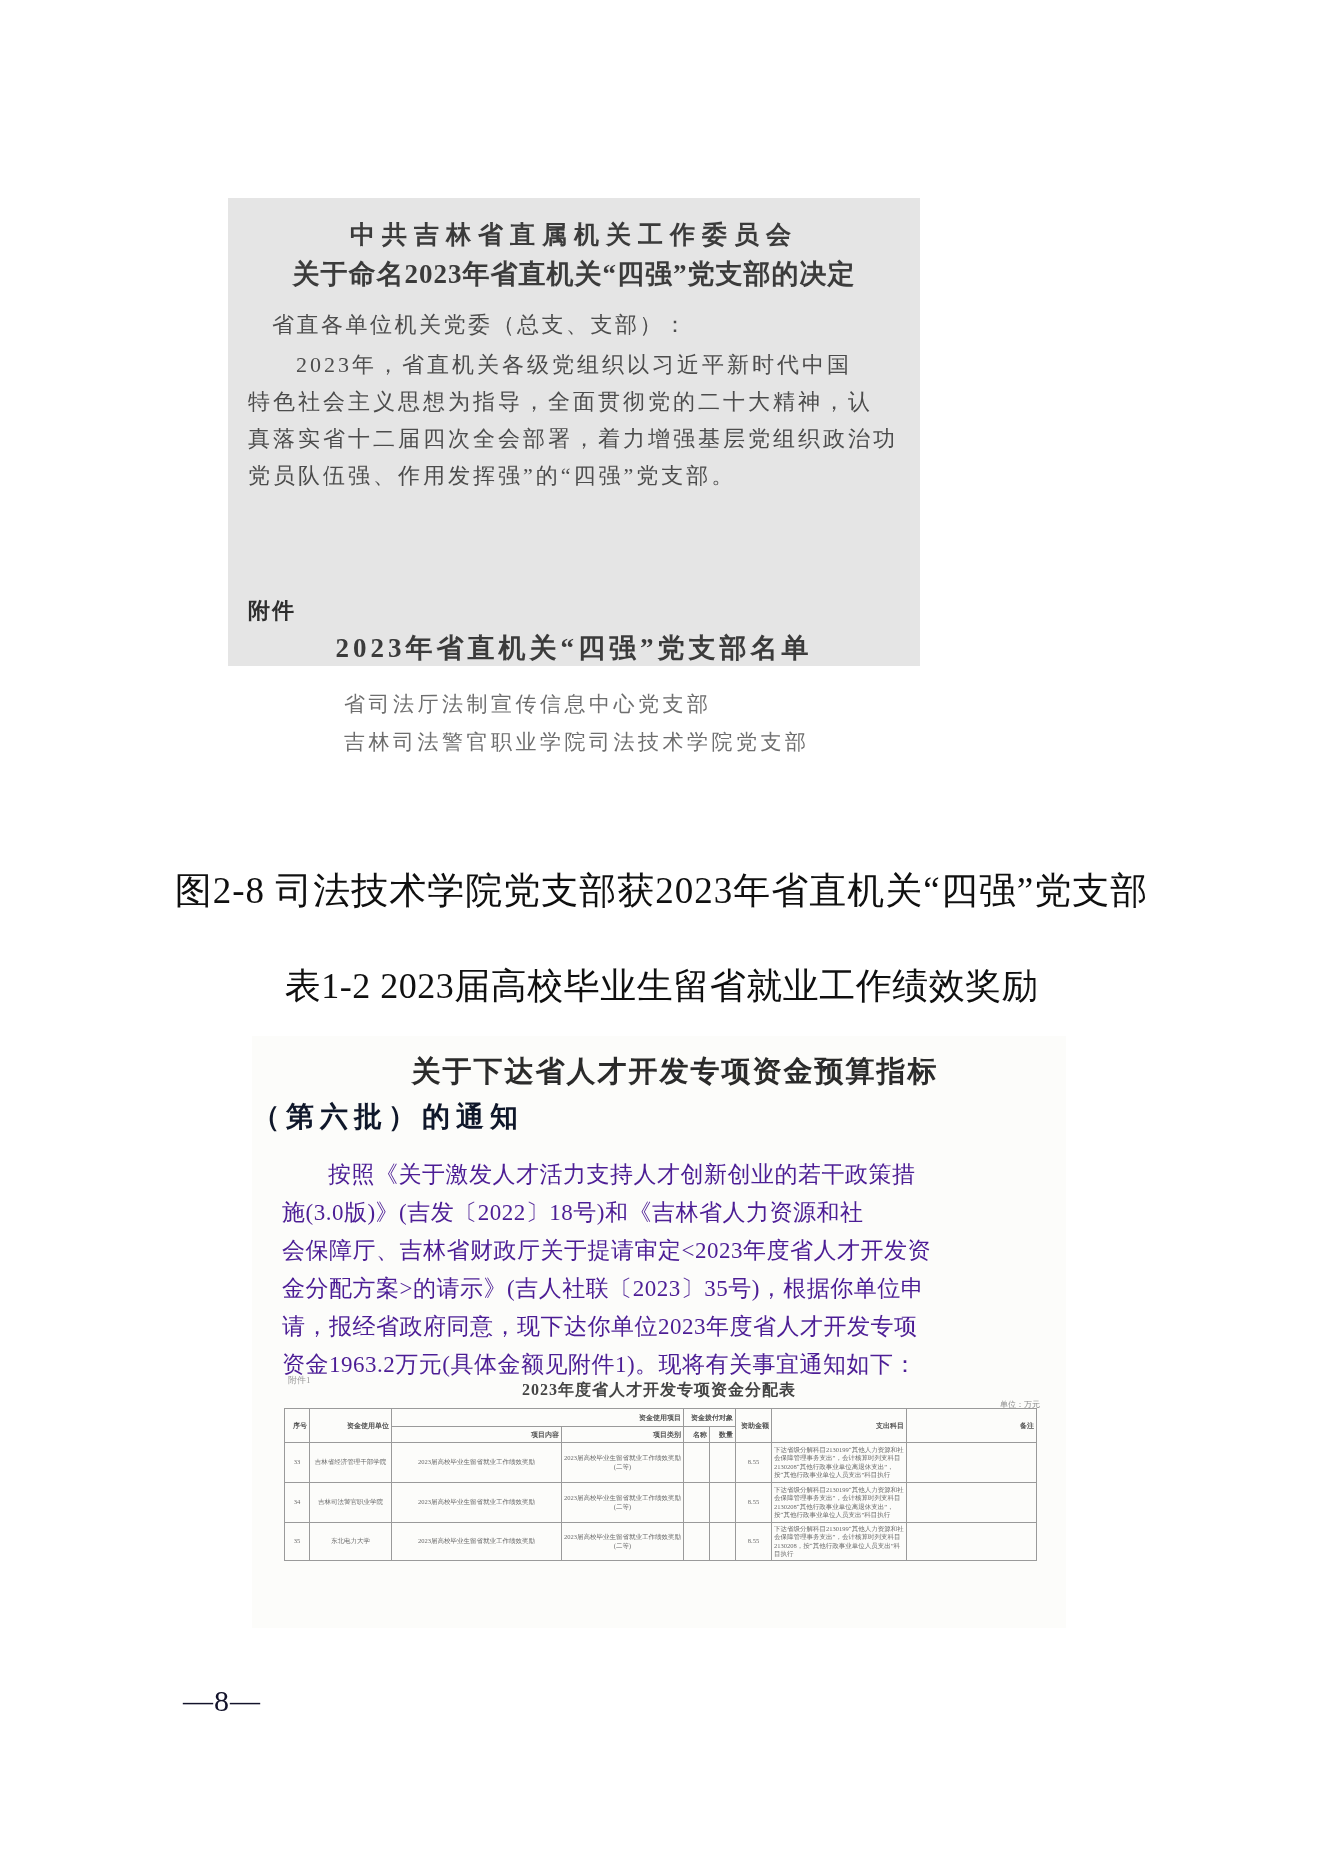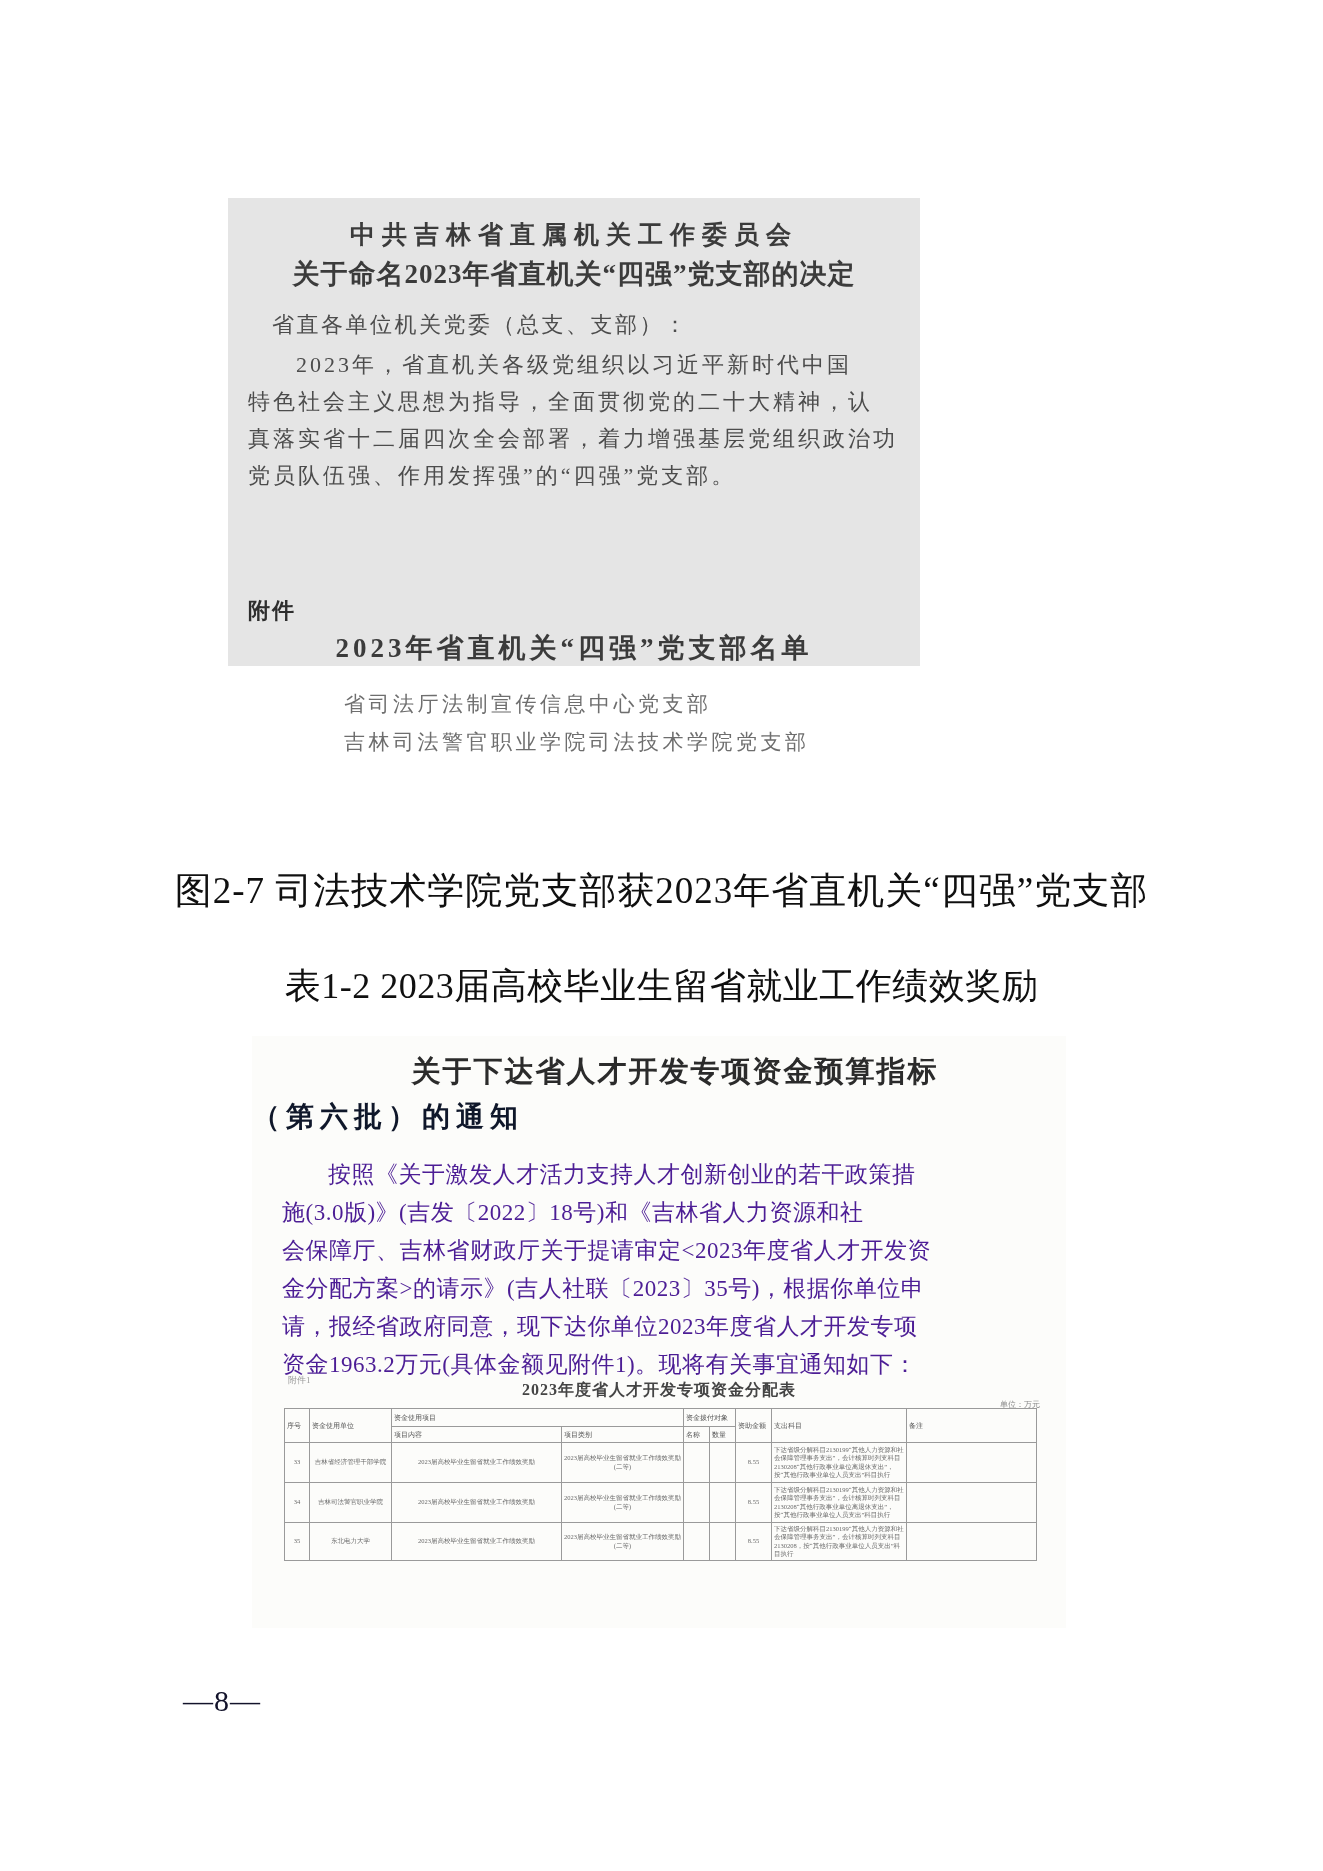--- a/index.html
+++ b/index.html
@@ -47,21 +47,21 @@
   .d2-line.indent{text-indent:46px;}
   .d2-attach{position:absolute;top:338px;left:36px;font-size:9px;color:#9a9a9a;}
   .d2-table-title{position:absolute;top:344px;left:0;width:100%;text-align:center;
     font-size:16px;font-weight:bold;letter-spacing:1px;color:#444;}
   .d2-unit-note{position:absolute;top:363px;right:26px;font-size:8px;color:#888;}
 
   
   .alloc{position:absolute;top:372px;left:32px;width:752px;border-collapse:collapse;
     table-layout:fixed;}
   .alloc th,.alloc td{border:1px solid #9a9a9a;padding:1px 2px;overflow:hidden;}
-  .alloc th{font-size:7px;font-weight:400;color:#555;text-align:left;}
+  .alloc th{font-size:7px;font-weight:700;color:#555;text-align:right;}
   .alloc td{font-size:6.5px;line-height:1.3;color:#6a6a6a;text-align:center;
     vertical-align:middle;}
   .alloc tbody{filter:blur(0.25px);}
   .alloc .h1{height:18px;}
   .alloc .h2{height:16px;}
   .alloc .r0,.alloc .r1{height:40px;}
   .alloc .r2{height:38px;}
   .alloc td.subject{text-align:left;}
 
   
@@ -82,21 +82,21 @@
       <div class="d1-line">特色社会主义思想为指导，全面贯彻党的二十大精神，认</div>
       <div class="d1-line">真落实省十二届四次全会部署，着力增强基层党组织政治功</div>
       <div class="d1-line">党员队伍强、作用发挥强”的“四强”党支部。</div>
     </div>
     <div class="d1-attach">附件</div>
     <div class="d1-list-title">2023年省直机关“四强”党支部名单</div>
     <div class="d1-item i0">省司法厅法制宣传信息中心党支部</div>
     <div class="d1-item i1">吉林司法警官职业学院司法技术学院党支部</div>
   </div>
 
-  <div id="figure-caption" class="caption">图2-7 司法技术学院党支部获2023年省直机关“四强”党支部</div>
+  <div id="figure-caption" class="caption">图2-8 司法技术学院党支部获2023年省直机关“四强”党支部</div>
   <div id="table-caption" class="caption">表1-2 2023届高校毕业生留省就业工作绩效奖励</div>
 
   <div id="doc2" class="scan">
     <div class="d2-title1">关于下达省人才开发专项资金预算指标</div>
     <div class="d2-title2">（第六批）的通知</div>
     <div class="d2-para">
       <div class="d2-line indent">按照《关于激发人才活力支持人才创新创业的若干政策措</div>
       <div class="d2-line">施(3.0版)》(吉发〔2022〕18号)和《吉林省人力资源和社</div>
       <div class="d2-line">会保障厅、吉林省财政厅关于提请审定&lt;2023年度省人才开发资</div>
       <div class="d2-line">金分配方案&gt;的请示》(吉人社联〔2023〕35号)，根据你单位申</div>

